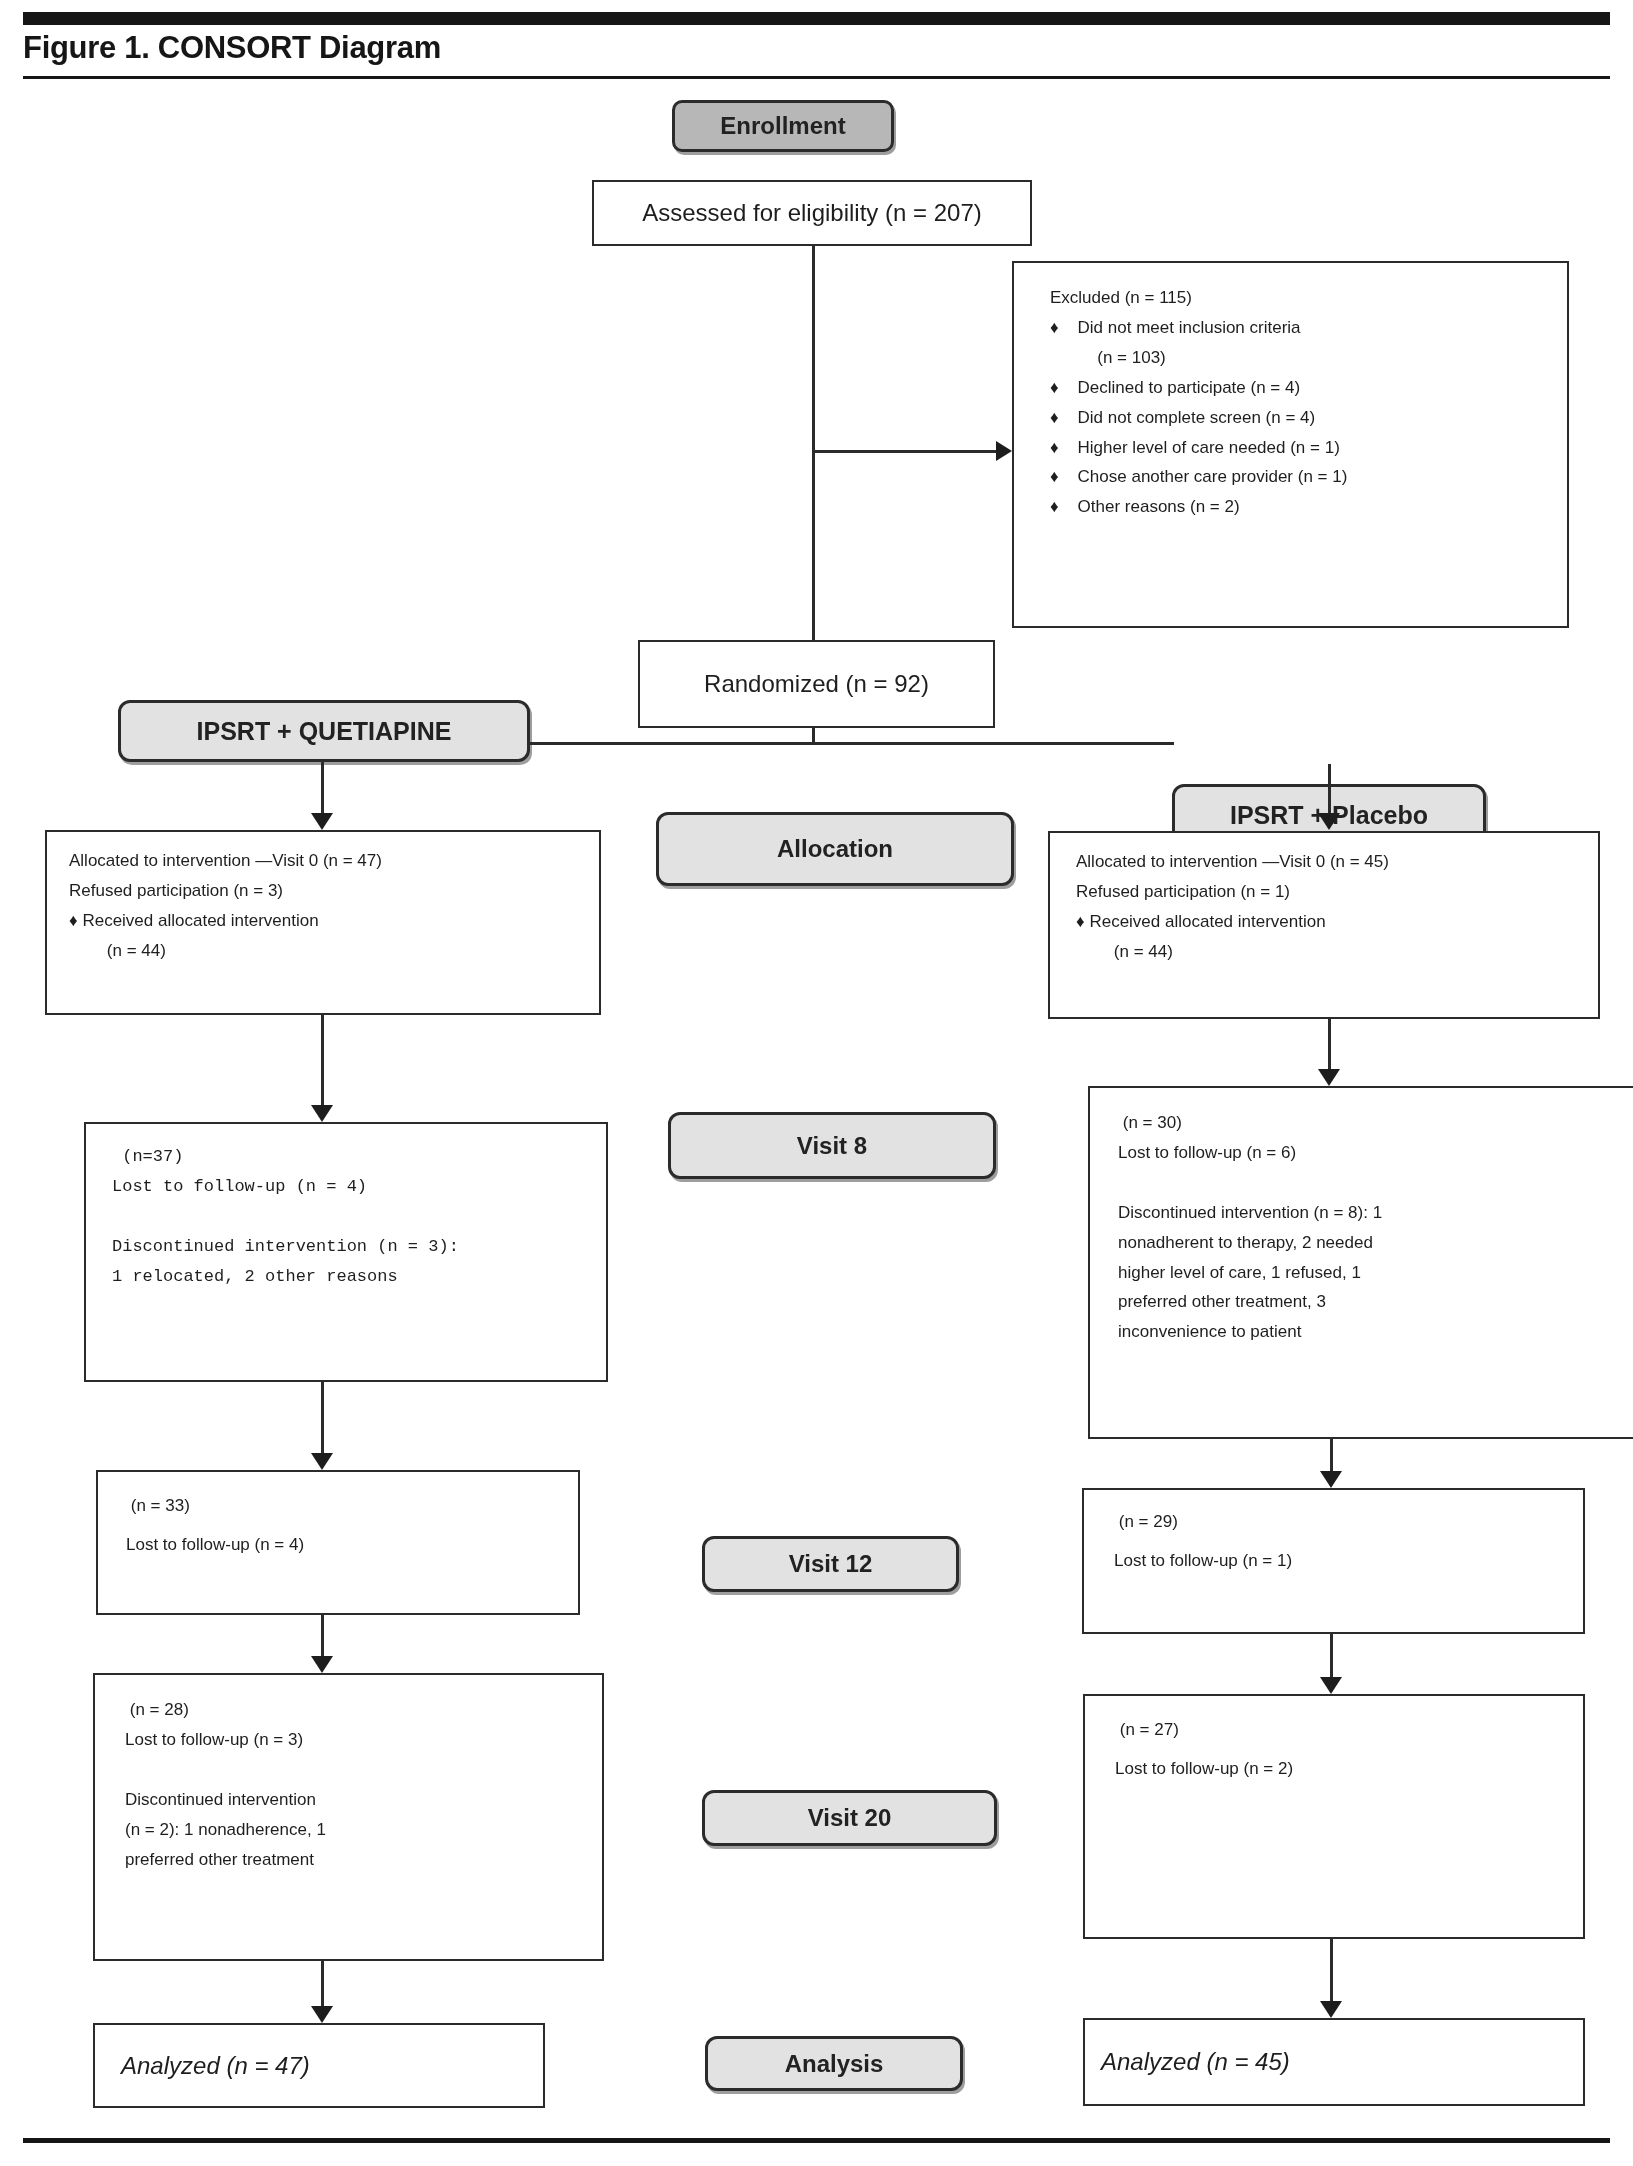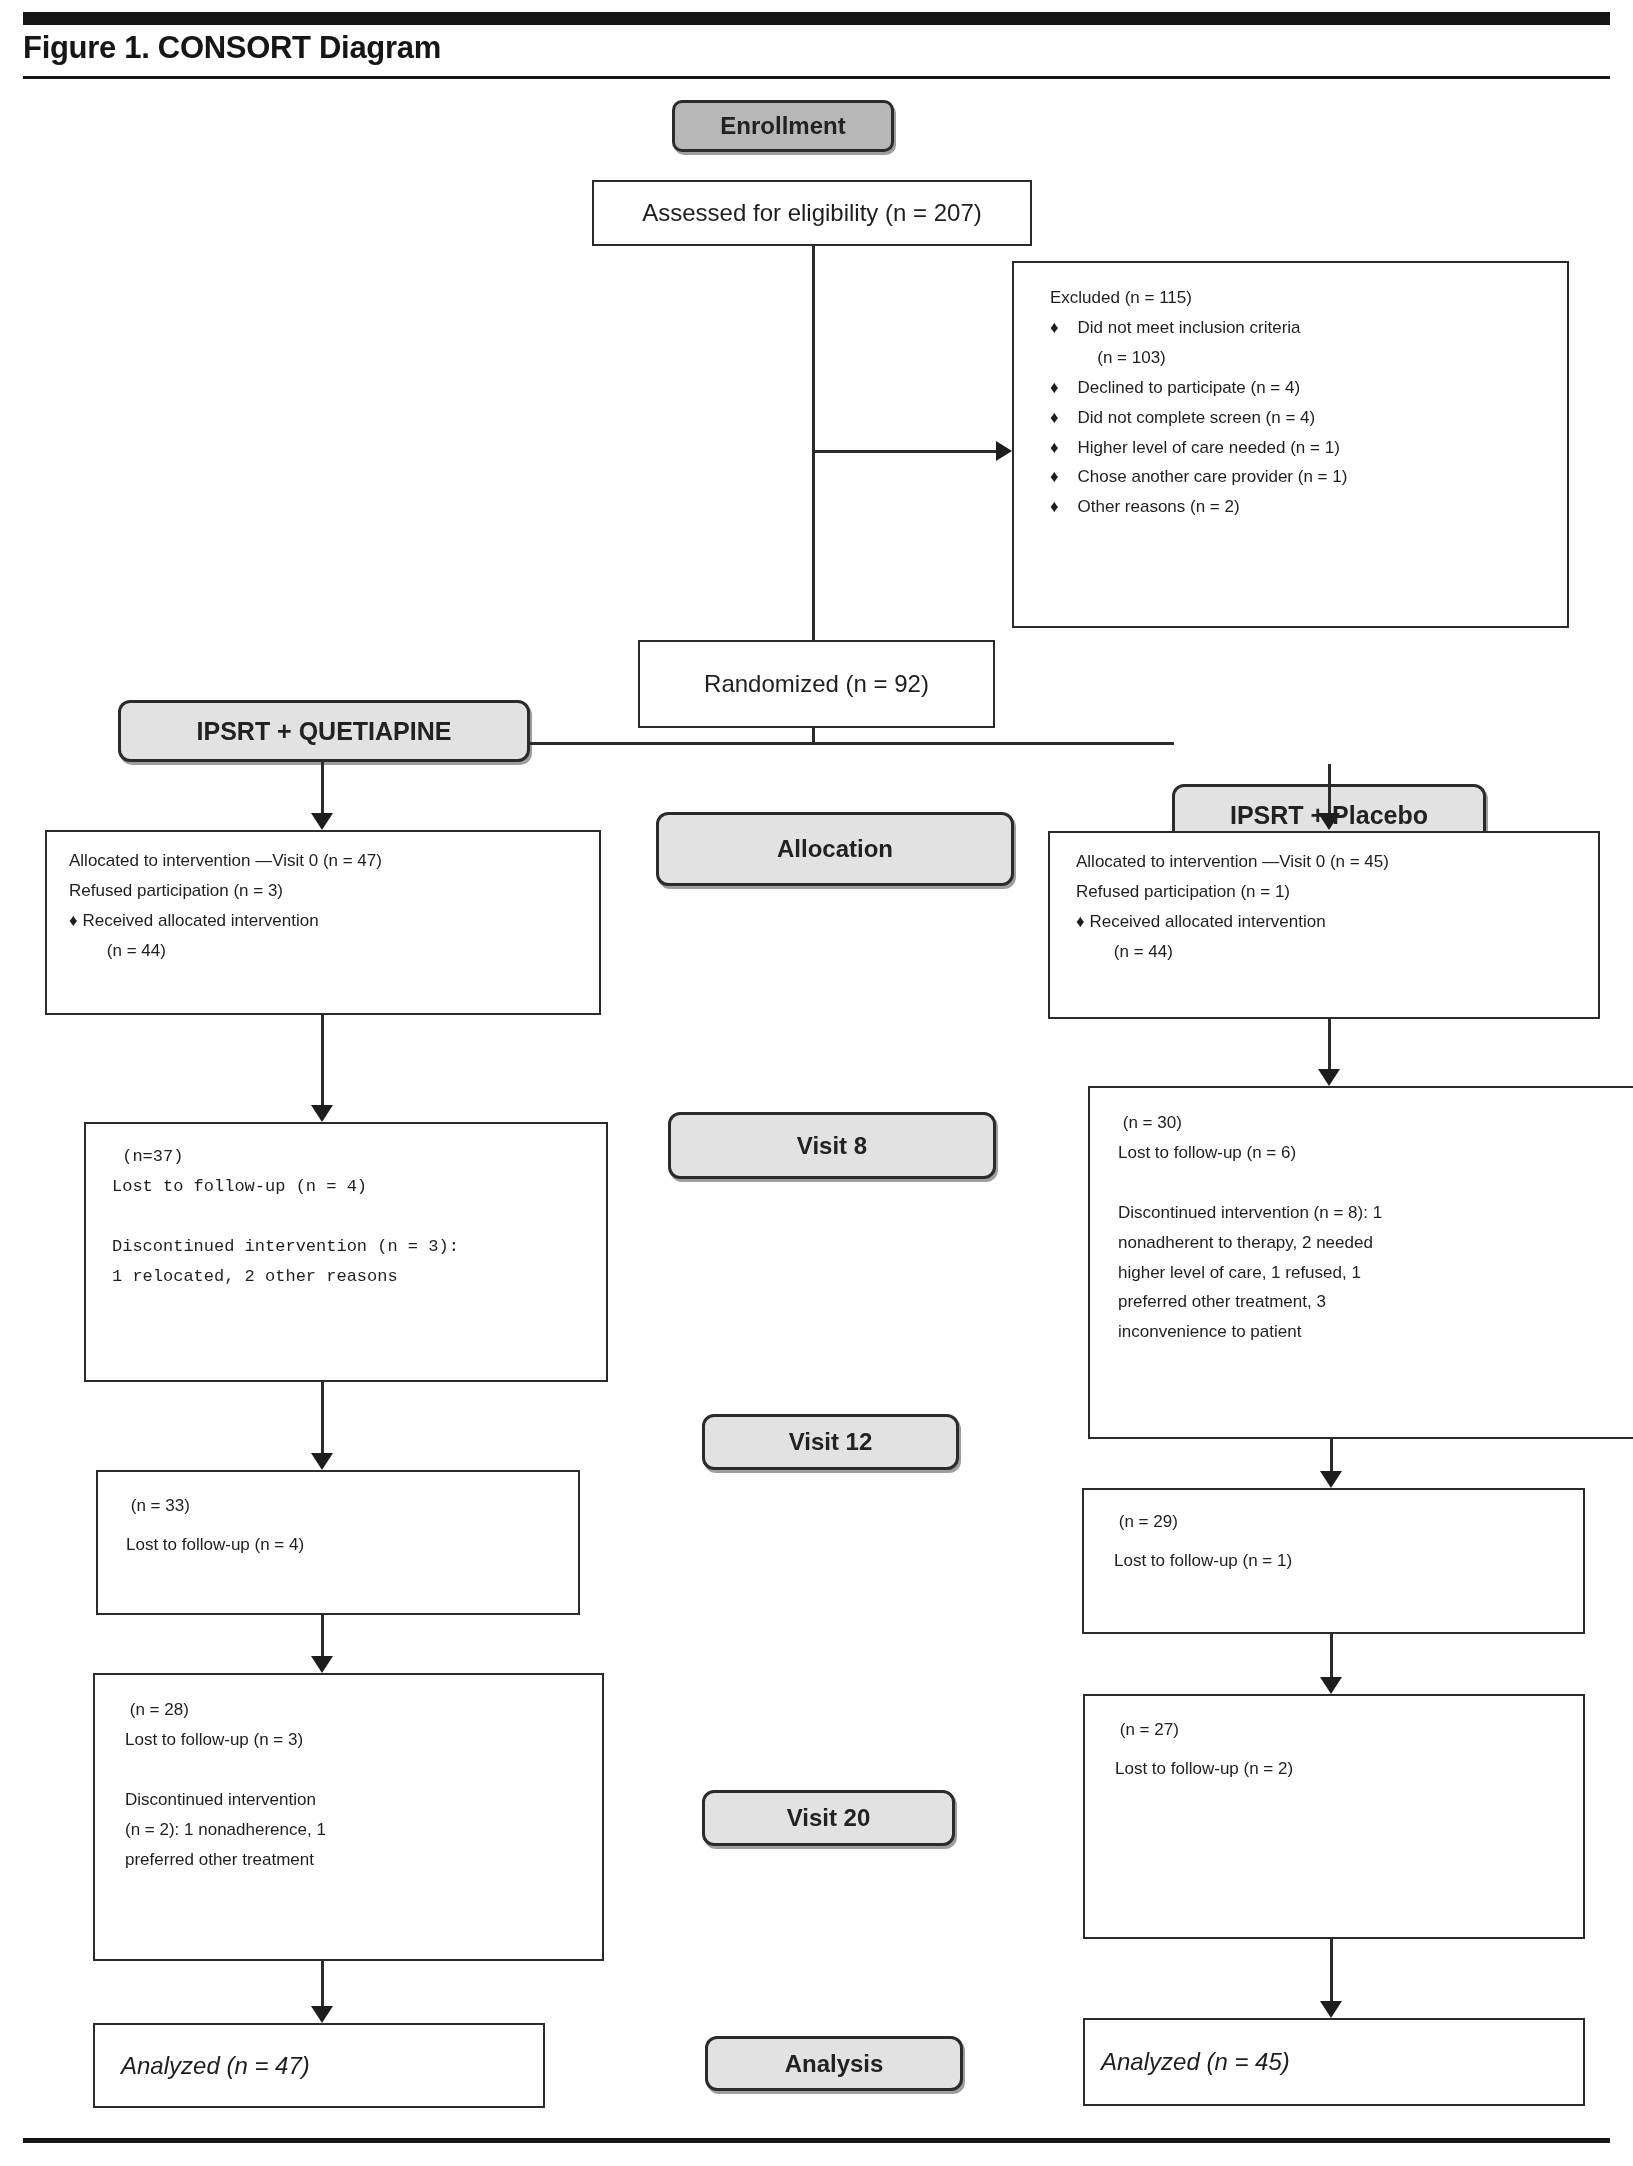--- a/index.html
+++ b/index.html
@@ -133,38 +133,38 @@
       <div class="line">higher level of care, 1 refused, 1</div>
       <div class="line">preferred other treatment, 3</div>
       <div class="line">inconvenience to patient</div>
     </div>
 
   <div class="vline" style="left:321px; top:1382px; height:72px;"></div>
   <div class="arrow-down" style="left:311px; top:1453px;"></div>
   <div class="vline" style="left:1330px; top:1439px; height:33px;"></div>
   <div class="arrow-down" style="left:1320px; top:1471px;"></div>
 
-  <div class="stage" style="left:702px; top:1414px; width:257px; height:56px;">
+  <div class="stage" style="left:702px; top:1536px; width:257px; height:56px;">
     <span>Visit 12</span>
   </div>
   <div class="box lines roomy" style="left:96px; top:1470px; width:484px; height:145px; padding-left:28px; padding-top:14px;">
       <div class="line"> (n = 33)</div>
       <div class="line">Lost to follow-up (n = 4)</div>
     </div>
   <div class="box lines roomy" style="left:1082px; top:1488px; width:503px; height:146px; padding-left:30px; padding-top:12px;">
       <div class="line"> (n = 29)</div>
       <div class="line">Lost to follow-up (n = 1)</div>
     </div>
 
   <div class="vline" style="left:321px; top:1615px; height:42px;"></div>
   <div class="arrow-down" style="left:311px; top:1656px;"></div>
   <div class="vline" style="left:1330px; top:1634px; height:44px;"></div>
   <div class="arrow-down" style="left:1320px; top:1677px;"></div>
 
-  <div class="stage" style="left:702px; top:1790px; width:253px; height:56px;">
+  <div class="stage" style="left:702px; top:1790px; width:295px; height:56px;">
     <span>Visit 20</span>
   </div>
   <div class="box lines" style="left:93px; top:1673px; width:511px; height:288px; padding-left:30px; padding-top:20px;">
       <div class="line"> (n = 28)</div>
       <div class="line">Lost to follow-up (n = 3)</div>
       <div class="line blank"></div>
       <div class="line">Discontinued intervention</div>
       <div class="line">(n = 2): 1 nonadherence, 1</div>
       <div class="line">preferred other treatment</div>
     </div>

